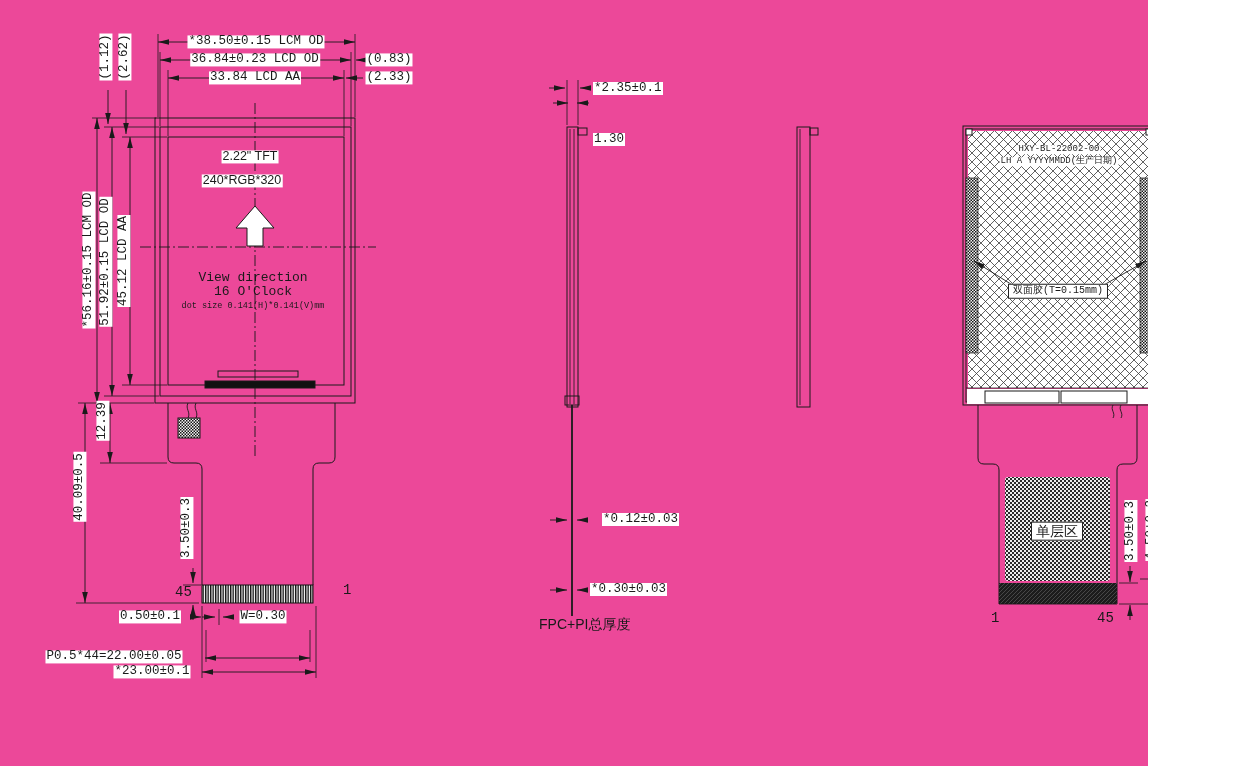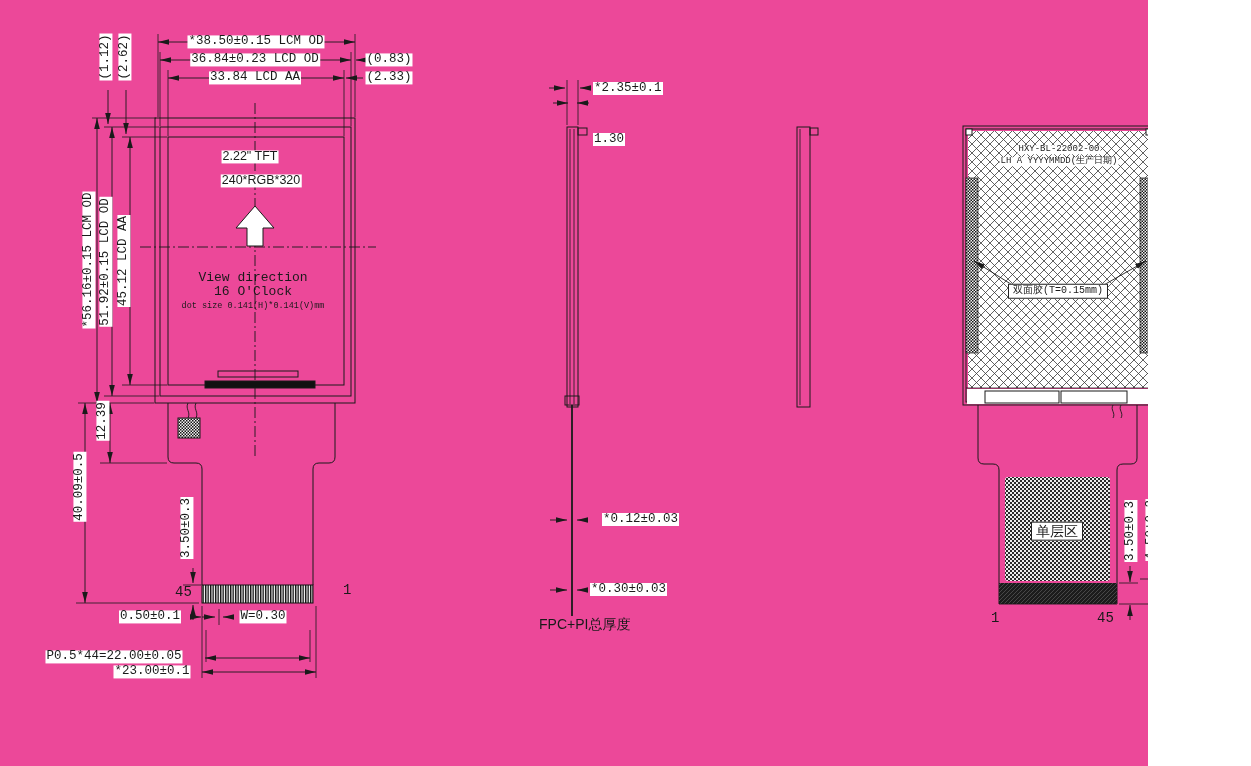--- a/index.html
+++ b/index.html
@@ -190,21 +190,21 @@
 <div class="lbl vv" style="left:125px;top:57px;">(2.62)</div>
 
 <div class="lbl vv" style="left:89px;top:260px;">*56.16±0.15 LCM OD</div>
 <div class="lbl vv" style="left:106px;top:262px;">51.92±0.15 LCD OD</div>
 <div class="lbl vv" style="left:124px;top:261px;">45.12 LCD AA</div>
 <div class="lbl vv" style="left:103px;top:421px;">12.39</div>
 <div class="lbl vv" style="left:80px;top:487px;">40.09±0.5</div>
 <div class="lbl vv" style="left:187px;top:528px;">3.50±0.3</div>
 
 <div class="lbl cc sans" style="left:250px;top:157px;">2.22" TFT</div>
-<div class="lbl cc sans" style="left:261px;top:181px;">240*RGB*320</div>
+<div class="lbl cc sans" style="left:242px;top:181px;">240*RGB*320</div>
 <div class="lbl cc f11 nobg" style="left:253px;top:278px;">View direction</div>
 <div class="lbl cc f11 nobg" style="left:253px;top:292px;">16 O'Clock</div>
 <div class="lbl cc f8 nobg" style="left:253px;top:306px;">dot size 0.141(H)*0.141(V)mm</div>
 
 <div class="lbl f14 nobg" style="left:174px;top:585px;">45</div>
 <div class="lbl f14 nobg" style="left:342px;top:583px;">1</div>
 
 <div class="lbl cc" style="left:150px;top:617px;">0.50±0.1</div>
 <div class="lbl cc" style="left:263px;top:617px;">W=0.30</div>
 <div class="lbl cc" style="left:114px;top:657px;">P0.5*44=22.00±0.05</div>

